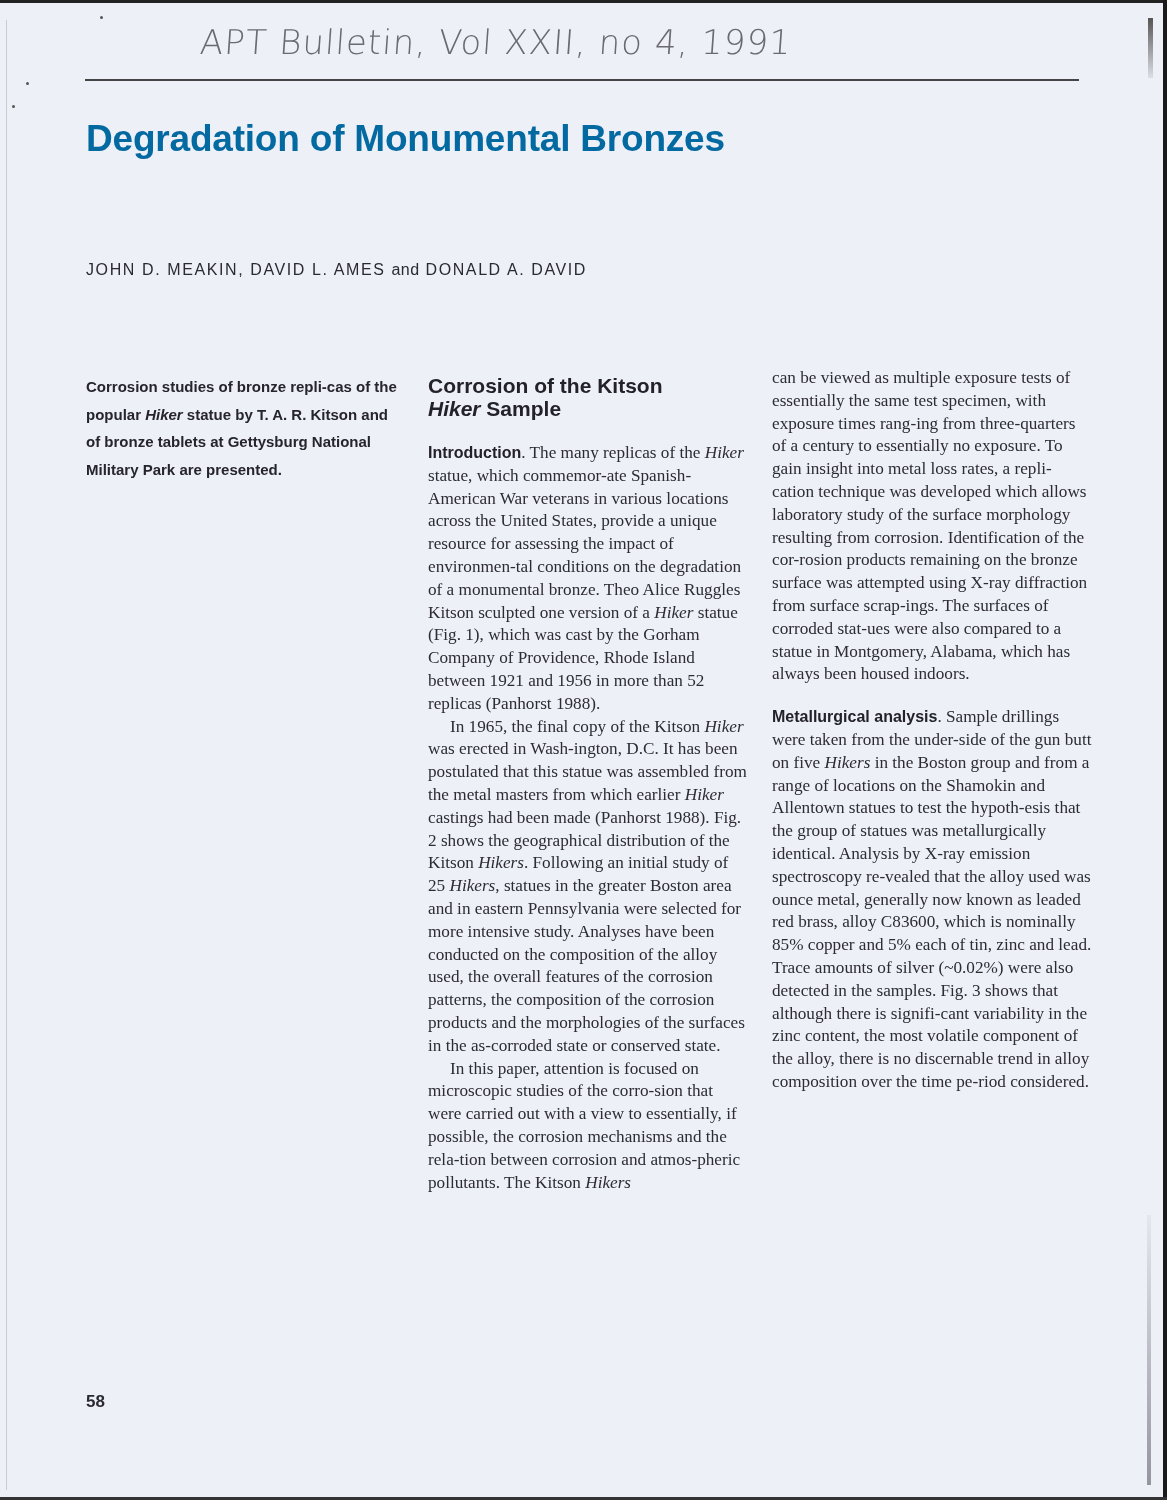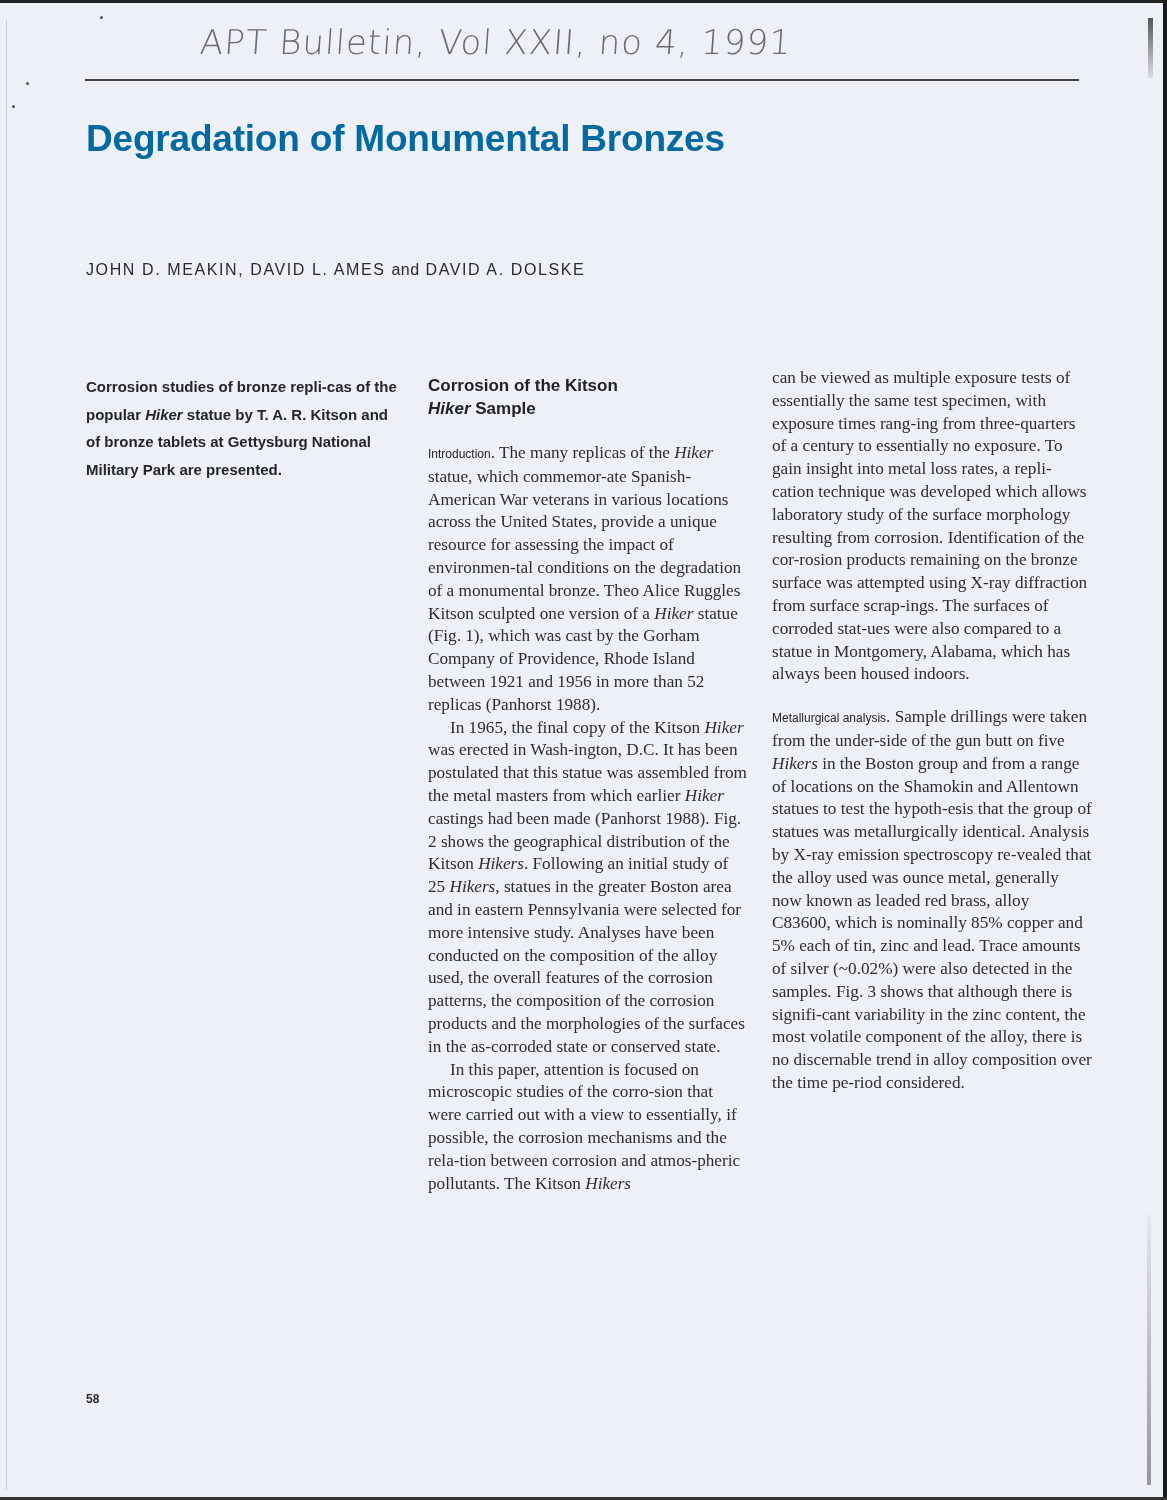--- a/index.html
+++ b/index.html
@@ -44,29 +44,29 @@
       font-size: 15px; line-height: 27.6px; color: #25252b;
     }
 
     .col { position: absolute; width: 320px; font-size: 17.2px; line-height: 22.8px; color: #2c2c32; }
     .col2 { left: 428px; top: 375px; }
     .col3 { left: 772px; top: 367px; }
     .col p { margin: 0; }
     .col .indent { text-indent: 22px; font-family: Liberation Serif, serif; }
     .subhead {
       font-family: "Liberation Sans", sans-serif; font-weight: bold;
-      font-size: 17px; line-height: 22.5px; color: #222228; margin: 0;
+      font-size: 21px; line-height: 22.5px; color: #222228; margin: 0;
     }
-    .runin { font-family: "Liberation Sans", sans-serif; font-weight: normal; font-size: 12px; color: #222228; }
+    .runin { font-family: "Liberation Sans", sans-serif; font-weight: bold; font-size: 16px; color: #222228; }
     .gap { height: 22px; }
     .gap-sm { height: 20px; }
 
     .page-number {
       position: absolute; left: 86px; top: 1392px;
-      font-family: "Liberation Sans", sans-serif; font-weight: bold; font-size: 12px; color: #2a2a30;
+      font-family: "Liberation Sans", sans-serif; font-weight: bold; font-size: 17px; color: #2a2a30;
     }
     .speck { position: absolute; width: 3px; height: 3px; background: #555; border-radius: 50%; }
   </style>
 </head>
 <body>
 
 <div class="page-shadow-top"></div>
 <div class="page-edge-left"></div>
 <div class="page-edge-right"></div>
 <div class="right-smudge-top"></div>
@@ -77,21 +77,21 @@
 <div class="speck" style="left:12px;top:105px;"></div>
 
 <div class="handwritten">APT Bulletin, Vol XXII, no 4, 1991</div>
 <div class="header-rule"></div>
 
 <h1 class="title">Degradation of Monumental Bronzes</h1>
 
 <div class="authors">
   <span>JOHN D. MEAKIN,  DAVID L. AMES</span>
   <span class="and">and</span>
-  <span>DAVID A. DOLSKE</span>
+  <span>DONALD A. DAVID</span>
 </div>
 
 <div class="abstract"><span>Corrosion studies of bronze repli-cas of the popular </span><i>Hiker</i><span> statue by T. A. R. Kitson and of bronze tablets at Gettysburg National Military Park are presented.</span></div>
 
 <div class="col col2">
   <p class="subhead">
     <span>Corrosion of the Kitson</span><br>
     <i>Hiker</i><span> Sample</span>
   </p>
   <div class="gap"></div>

